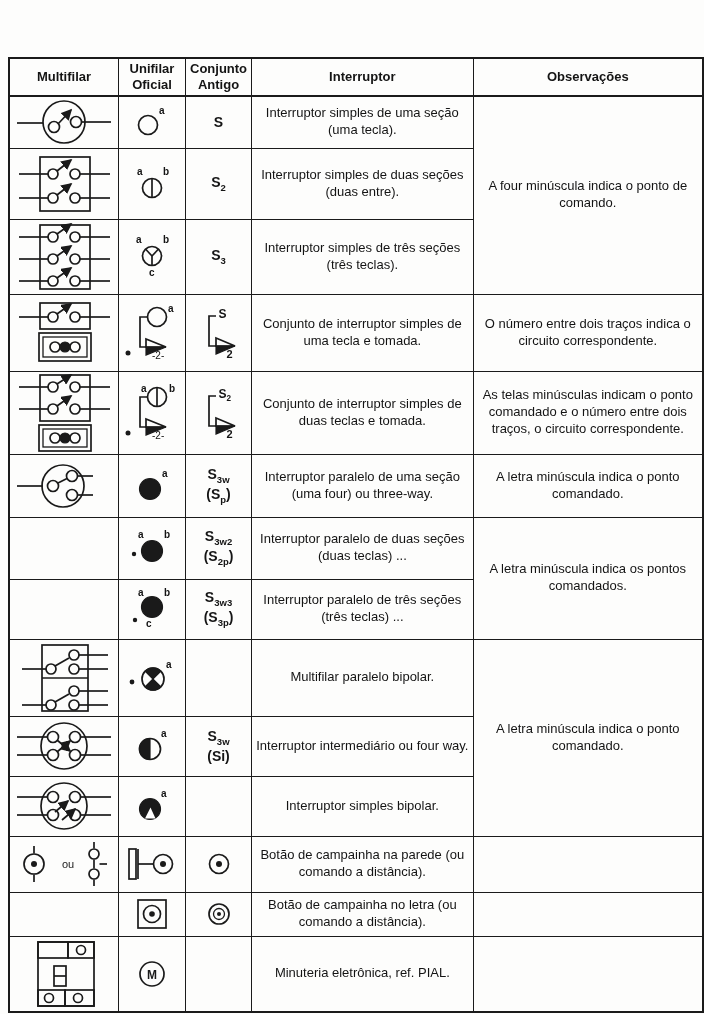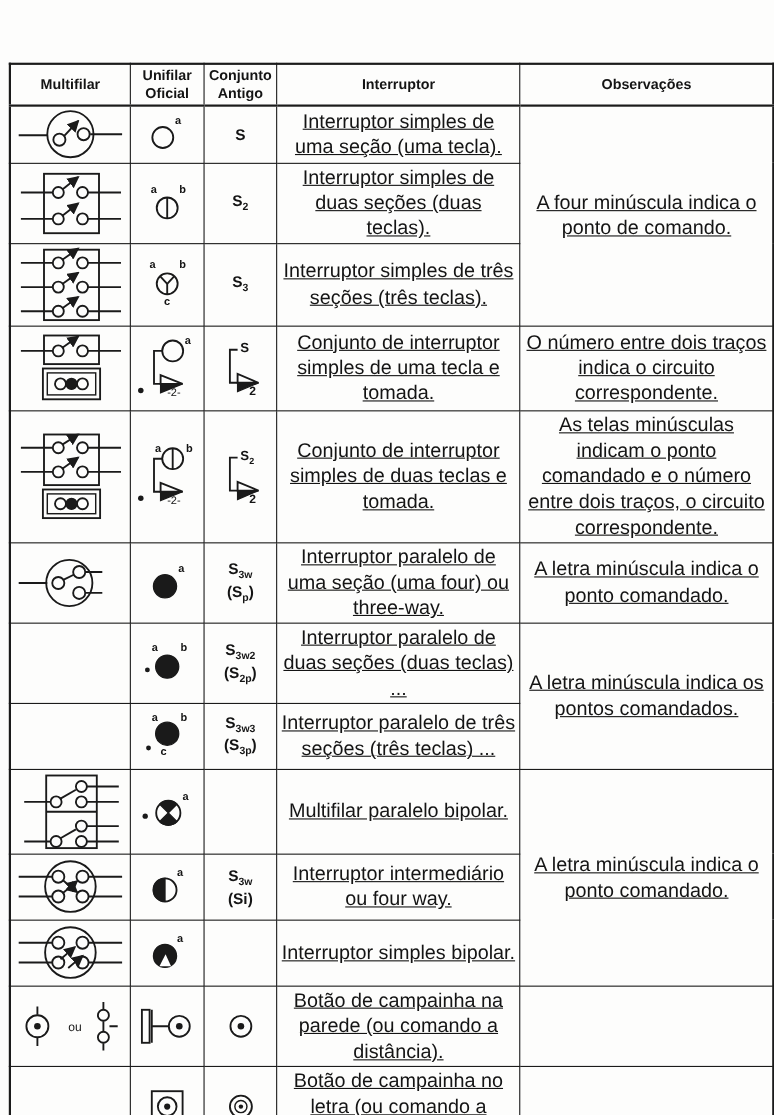--- a/index.html
+++ b/index.html
@@ -15,21 +15,21 @@
   table.symtable {
     position:absolute; left:8px; top:57px;
     border-collapse:collapse; table-layout:fixed;
     border:2.5px solid #1b1b1b; background:#fdfdfc;
   }
   .symtable th, .symtable td {
     border:1.6px solid #1b1b1b; text-align:center; vertical-align:middle;
     padding:1px 4px; overflow:hidden;
   }
   .symtable th { font-size:13px; font-weight:bold; line-height:1.2; border-bottom-width:2px; }
-  .sig, .obs { font-size:18px; line-height:1.3;text-decoration:underline; }
+  .sig, .obs { font-size:13px; line-height:1.3; }
   .antigo { font-weight:bold; font-size:14px; line-height:1.15; }
   .antigo sub, .lblsub sub { font-size:68%; }
   .sym { position:relative; display:inline-block; vertical-align:middle; }
   .lbl { position:absolute; font-size:10px; font-weight:bold; line-height:1; color:#141414; }
   .glyph { display:block; margin:0 auto; }
   .glyph line, .glyph polyline, .glyph rect, .glyph circle, .glyph path, .glyph polygon {
     stroke:#1a1a1a; stroke-width:1.7; fill:none;
   }
   .glyph .thin { stroke-width:1.3; }
   .glyph .dot { fill:#1a1a1a; stroke:none; }
@@ -124,21 +124,21 @@
                 <line x1="22" y1="11.5" x2="22" y2="30.5"></line>
           </svg>
           <span class="lbl" style="top:0;left:7px">a</span>
           <span class="lbl" style="top:0;left:33px">b</span>
         </span>
       </td>
       <td>
         <div class="antigo">S<sub>2</sub></div>
       </td>
       <td>
-        <div class="sig">Interruptor simples de duas seções (duas teclas).</div>
+        <div class="sig">Interruptor simples de duas seções (duas entre).</div>
       </td>
     </tr>
 
     <tr style="height:75px">
       <td>
         <svg class="glyph" width="98" height="70" viewBox="0 0 98 70">
           <rect x="25" y="3" width="50" height="64"></rect>
           <line x1="4" y1="15" x2="33" y2="15"></line>
               <circle cx="38" cy="15" r="5"></circle>
           <line x1="42" y1="12" x2="56" y2="2" marker-end="url(#ah)"></line>

